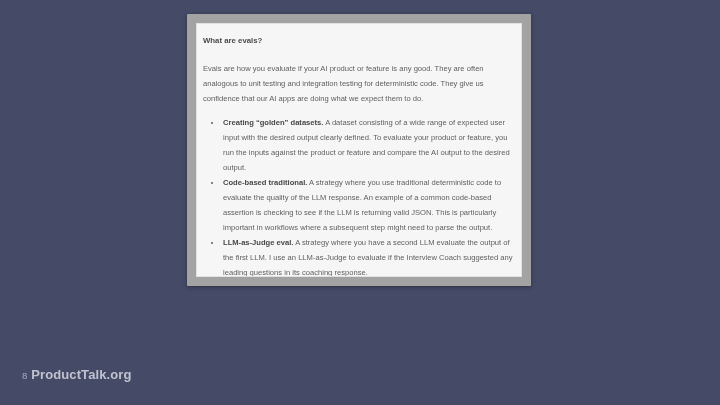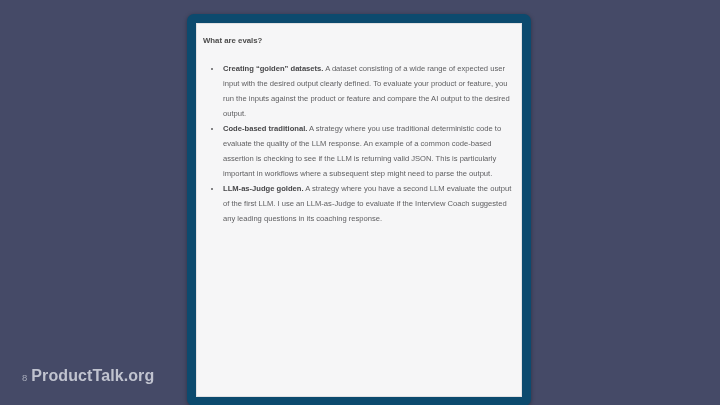--- a/index.html
+++ b/index.html
@@ -11,23 +11,23 @@
   }
   body {
     position: relative;
     background: #454a67;
   }
   .slide-card {
     position: absolute;
     left: 187px;
     top: 14px;
     width: 344px;
-    height: 392px;
-    background: #0c4a6e;
-    border-radius: 7px;
+    height: 272px;
+    background: #a3a3a3;
+    border-radius: 1px;
     box-shadow: 0 1px 4px rgba(0,0,0,0.35);
   }
   .content-box {
     position: absolute;
     left: 9px;
     top: 9px;
     right: 9px;
     bottom: 9px;
     background: #f6f6f7;
     border: 1px solid #e1e1e3;
@@ -62,47 +62,48 @@
     top: 367px;
     display: flex;
     align-items: baseline;
     gap: 4px;
   }
   .page-number {
     font-size: 9.5px;
     color: #a7abba;
   }
   .brand {
-    font-size: 16px;
+    font-size: 13px;
     font-weight: bold;
     color: #c0c3cf;
     letter-spacing: 0.1px;
     text-align: right;
   }
 </style>
 </head>
 <body>
 
 <div class="slide-card">
   <div class="content-box">
     <div class="doc-title">What are evals?</div>
 
+    <p class="para">Evals are how you evaluate if your AI product or feature is any good. They are often analogous to unit testing and integration testing for deterministic code. They give us confidence that our AI apps are doing what we expect them to do.</p>
 
 
     <ul class="strategy-list">
       <li>
         <span class="term">Creating “golden” datasets.</span>
         <span>A dataset consisting of a wide range of expected user input with the desired output clearly defined. To evaluate your product or feature, you run the inputs against the product or feature and compare the AI output to the desired output.</span>
       </li>
       <li>
         <span class="term">Code-based traditional.</span>
         <span>A strategy where you use traditional deterministic code to evaluate the quality of the LLM response. An example of a common code-based assertion is checking to see if the LLM is returning valid JSON. This is particularly important in workflows where a subsequent step might need to parse the output.</span>
       </li>
       <li>
-        <span class="term">LLM-as-Judge golden.</span>
+        <span class="term">LLM-as-Judge eval.</span>
         <span>A strategy where you have a second LLM evaluate the output of the first LLM. I use an LLM-as-Judge to evaluate if the Interview Coach suggested any leading questions in its coaching response.</span>
       </li>
     </ul>
 
   </div>
 </div>
 
 <div class="footer">
   <span class="page-number">8</span>
   <span class="brand">ProductTalk.org</span>

